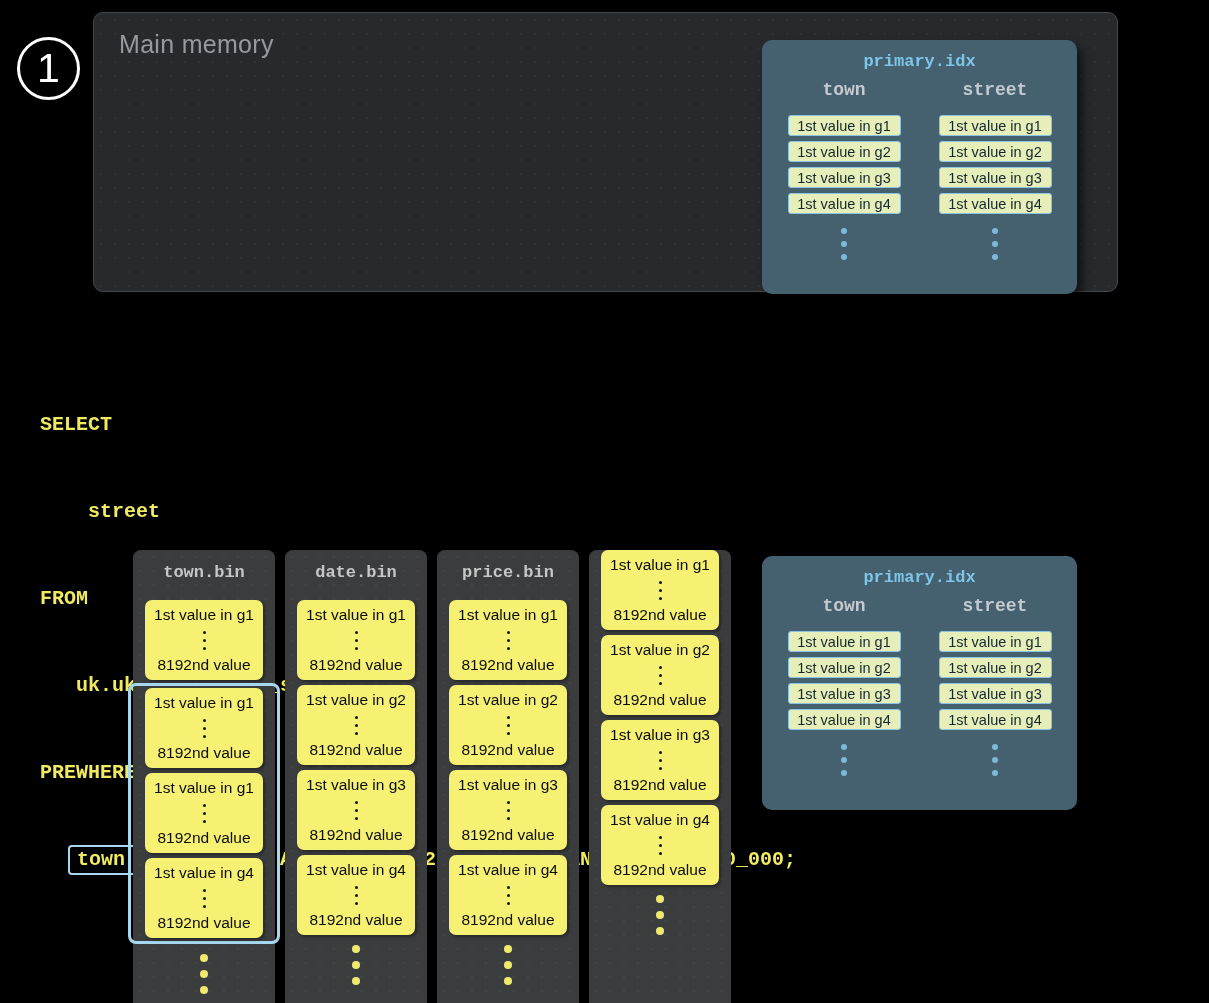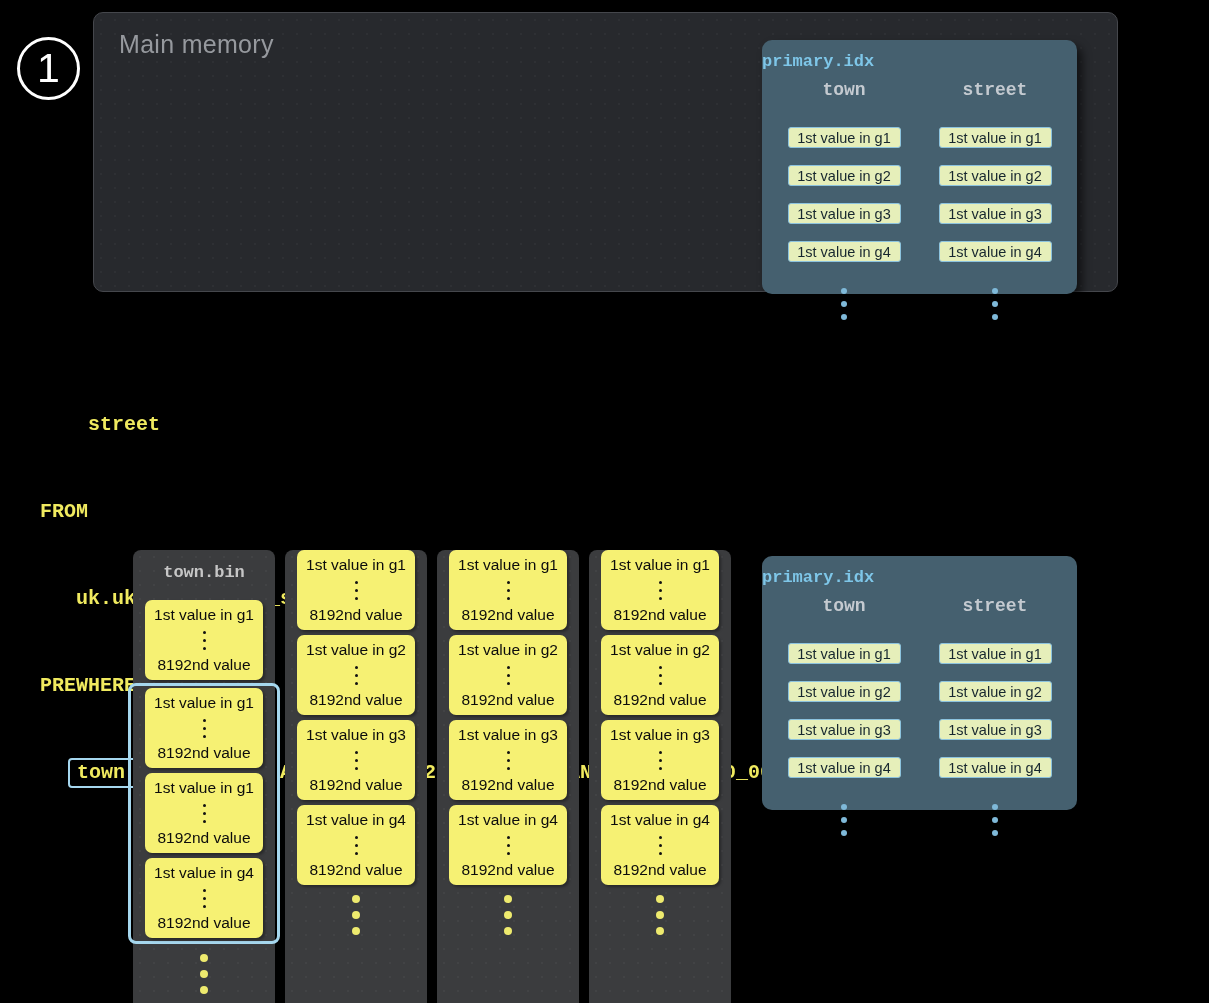--- a/index.html
+++ b/index.html
@@ -40,26 +40,26 @@
     position:absolute;
     width:315px; height:254px;
     background:#45606f;
     border-radius:10px;
     box-shadow:5px 6px 10px rgba(0,0,0,0.6);
     box-sizing:border-box;
   }
   .idx-top { left:668px; top:27px; }           
   .idx-bottom { left:762px; top:556px; }
   .idx-title {
-    padding-top:12px;
+    text-align:center; padding-top:12px;
     font-family:"Liberation Mono", monospace;
     font-size:17px; font-weight:bold; color:#7ec6e8;
   }
   .idx-cols { display:flex; justify-content:space-between; padding:0 25px; margin-top:9px; }
-  .idx-col { width:114px; display:flex; flex-direction:column; align-items:center;gap:12px; }
+  .idx-col { width:114px; display:flex; flex-direction:column; align-items:center; }
   .idx-col-header {
     font-family:"Liberation Mono", monospace;
     font-size:18px; font-weight:bold; color:#c4cad0; margin-bottom:15px;
   }
   .idx-cell {
     width:113px; height:21px; box-sizing:border-box;
     background:#e6efba; border:1.5px solid #8cc3de; border-radius:3px;
     color:#16262e; font-size:14.5px;
     display:flex; align-items:center; justify-content:center;
     margin-bottom:5px; white-space:nowrap;
@@ -156,20 +156,21 @@
             <i></i>
             <i></i>
             <i></i>
           </div>
       </div>
     </div>
   </div>
 </div>
 
 <div class="sql">
+  <div>SELECT</div>
   <div>    street</div>
   <div>FROM</div>
   <div>   uk.uk_price_paid_simple</div>
   <div>PREWHERE</div>
   <div class="sql-line6"><span class="hl">town = 'LONDON'</span><span> AND date &gt; '2024-12-31' AND price &lt; 10_000;</span></div>
 </div>
 
 <div class="bin-col bc-town">
   <div class="bin-title">town.bin</div>
   <div class="granule">
@@ -211,20 +212,21 @@
     </div>
   </div>
   <div class="yellow-dots">
       <i></i>
       <i></i>
       <i></i>
     </div>
 </div>
 
 <div class="bin-col bc-date">
+  <div class="bin-title">date.bin</div>
   <div class="granule">
     <div>1st value in g1</div>
     <div class="mini-dots">
         <i></i>
         <i></i>
         <i></i>
       </div>
     <div>8192nd value</div>
   </div>
   <div class="granule">
@@ -255,20 +257,21 @@
     <div>8192nd value</div>
   </div>
   <div class="yellow-dots">
       <i></i>
       <i></i>
       <i></i>
     </div>
 </div>
 
 <div class="bin-col bc-price">
+  <div class="bin-title">price.bin</div>
   <div class="granule">
     <div>1st value in g1</div>
     <div class="mini-dots">
         <i></i>
         <i></i>
         <i></i>
       </div>
     <div>8192nd value</div>
   </div>
   <div class="granule">

